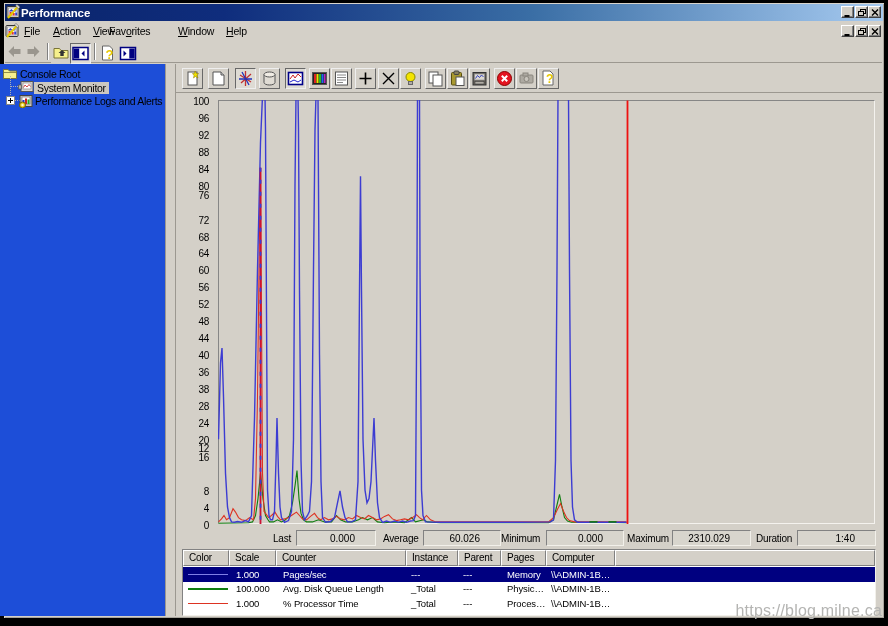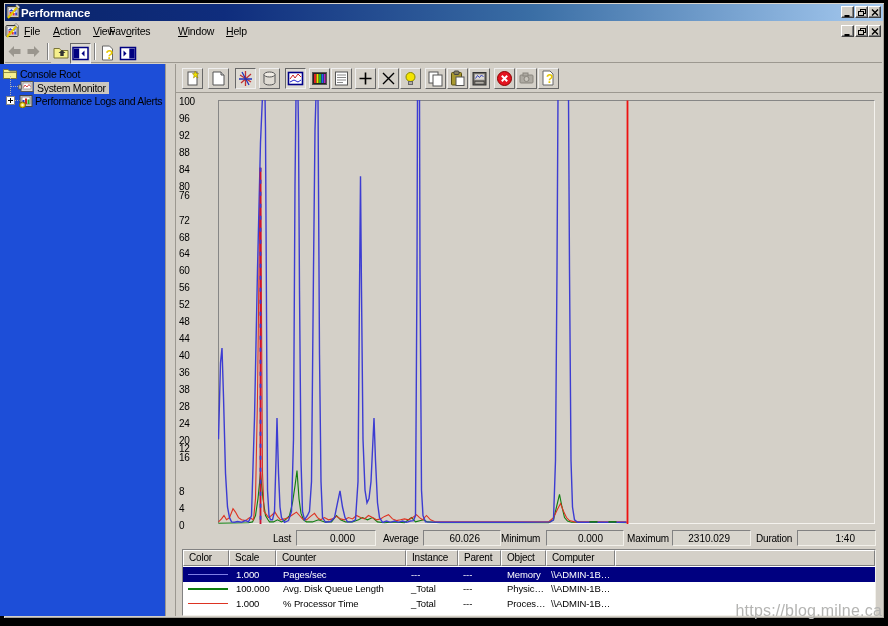--- a/index.html
+++ b/index.html
@@ -15,21 +15,21 @@
 .mitem { position:absolute; top:4px; font-size:10.5px; letter-spacing:-0.2px; color:#000; }
 #toolbar { position:absolute; left:5px; top:41px; width:877px; height:22px; background:#d4d0c8; border-bottom:1px solid #9c9890; }
 .tsep { position:absolute; top:2px; height:17px; width:2px; border-left:1px solid #808080; border-right:1px solid #fff; }
 .tbtn { position:absolute; width:20px; height:20px; }
 #leftpane { position:absolute; left:0; top:64px; width:166px; height:552px; background:#1d4ed8; border-right:1px solid #9c9890; }
 #rightpane { position:absolute; left:175px; top:64px; width:707px; height:552px; background:#d4d0c8; border-left:1px solid #9c9890; }
 .tree-label { position:absolute; font-size:10.5px; letter-spacing:-0.3px; color:#000; white-space:nowrap; }
 #smtbar { position:absolute; left:176px; top:65px; width:706px; height:28px; background:#d4d0c8; border-bottom:1px solid #9c9890; }
 .smbtn { position:absolute; width:21px; height:21px; background:#d4d0c8; border-top:1px solid #eee; border-left:1px solid #eee; border-right:1px solid #686868; border-bottom:1px solid #686868; }
 .smbtn.pressed { background:#dedbd4; border-top:1px solid #686868; border-left:1px solid #686868; border-right:1px solid #eee; border-bottom:1px solid #eee; }
-.ylab { position:absolute; right:679px; width:30px; text-align:left; font-size:10px; letter-spacing:-0.3px; color:#000; }
+.ylab { position:absolute; right:679px; width:30px; text-align:right; font-size:10px; letter-spacing:-0.3px; color:#000; }
 #plot { position:absolute; left:217.5px; top:100px; width:657.5px; height:424px; background:#d4d0c8; border-top:1px solid #868686; border-left:1px solid #868686; border-right:1px solid #f4f2ee; border-bottom:1px solid #f4f2ee; }
 .statlab { position:absolute; top:533px; font-size:10px; letter-spacing:-0.2px; color:#000; }
 .statfield { position:absolute; top:530px; height:16px; background:#d8d5cd; border-top:1px solid #828282; border-left:1px solid #828282; border-right:1px solid #f2f0ea; border-bottom:1px solid #f2f0ea; font-size:10px; text-align:right; padding:2px 20px 0 0; color:#000; }
 #legend { position:absolute; left:182px; top:549px; width:694px; height:67px; background:#fff; border-top:1px solid #828282; border-left:1px solid #828282; border-right:1px solid #f2f0ea; border-bottom:1px solid #f2f0ea; overflow:hidden; }
 .hcell { position:absolute; top:0; height:16px; background:#d4d0c8; border-top:1px solid #fff; border-left:1px solid #fff; border-right:1px solid #808080; border-bottom:1px solid #808080; font-size:10px; letter-spacing:-0.2px; padding:1px 0 0 5px; color:#000; }
 .lrow { position:absolute; left:0; width:694px; height:14.5px; font-size:9.5px; letter-spacing:-0.1px; color:#000; }
 .lrow div { position:absolute; top:1.5px; white-space:nowrap; }
 .lrow div.cline { position:absolute; left:5px; top:6.5px; width:40px; height:1.5px; }
 #watermark { position:absolute; right:6px; top:602px; font-size:16px; color:#b4b4b2; letter-spacing:0.2px; }
 </style></head><body>
@@ -281,21 +281,21 @@
 <div class="statlab" style="left:627px">Maximum</div>
 <div class="statfield" style="left:672px;width:79px">2310.029</div>
 <div class="statlab" style="left:756px">Duration</div>
 <div class="statfield" style="left:797px;width:79px">1:40</div>
 <div id="legend">
   <div class="hcell" style="left:0px;width:46px">Color</div>
   <div class="hcell" style="left:46px;width:47px">Scale</div>
   <div class="hcell" style="left:93px;width:130px">Counter</div>
   <div class="hcell" style="left:223px;width:52px">Instance</div>
   <div class="hcell" style="left:275px;width:43px">Parent</div>
-  <div class="hcell" style="left:318px;width:45px">Object</div>
+  <div class="hcell" style="left:318px;width:45px">Pages</div>
   <div class="hcell" style="left:363px;width:69px">Computer</div>
   <div class="hcell" style="left:432px;width:260px"></div>
   <div class="lrow" style="top:17px;background:#000080;color:#fff">
     <div class="cline" style="background:#7f7fe6"></div>
     <div style="left:53px">1.000</div>
       <div style="left:100px">Pages/sec</div>
     <div style="left:228px">---</div>
       <div style="left:280px">---</div>
     <div style="left:324px">Memory</div>
       <div style="left:368px">\\ADMIN-1B…</div>

